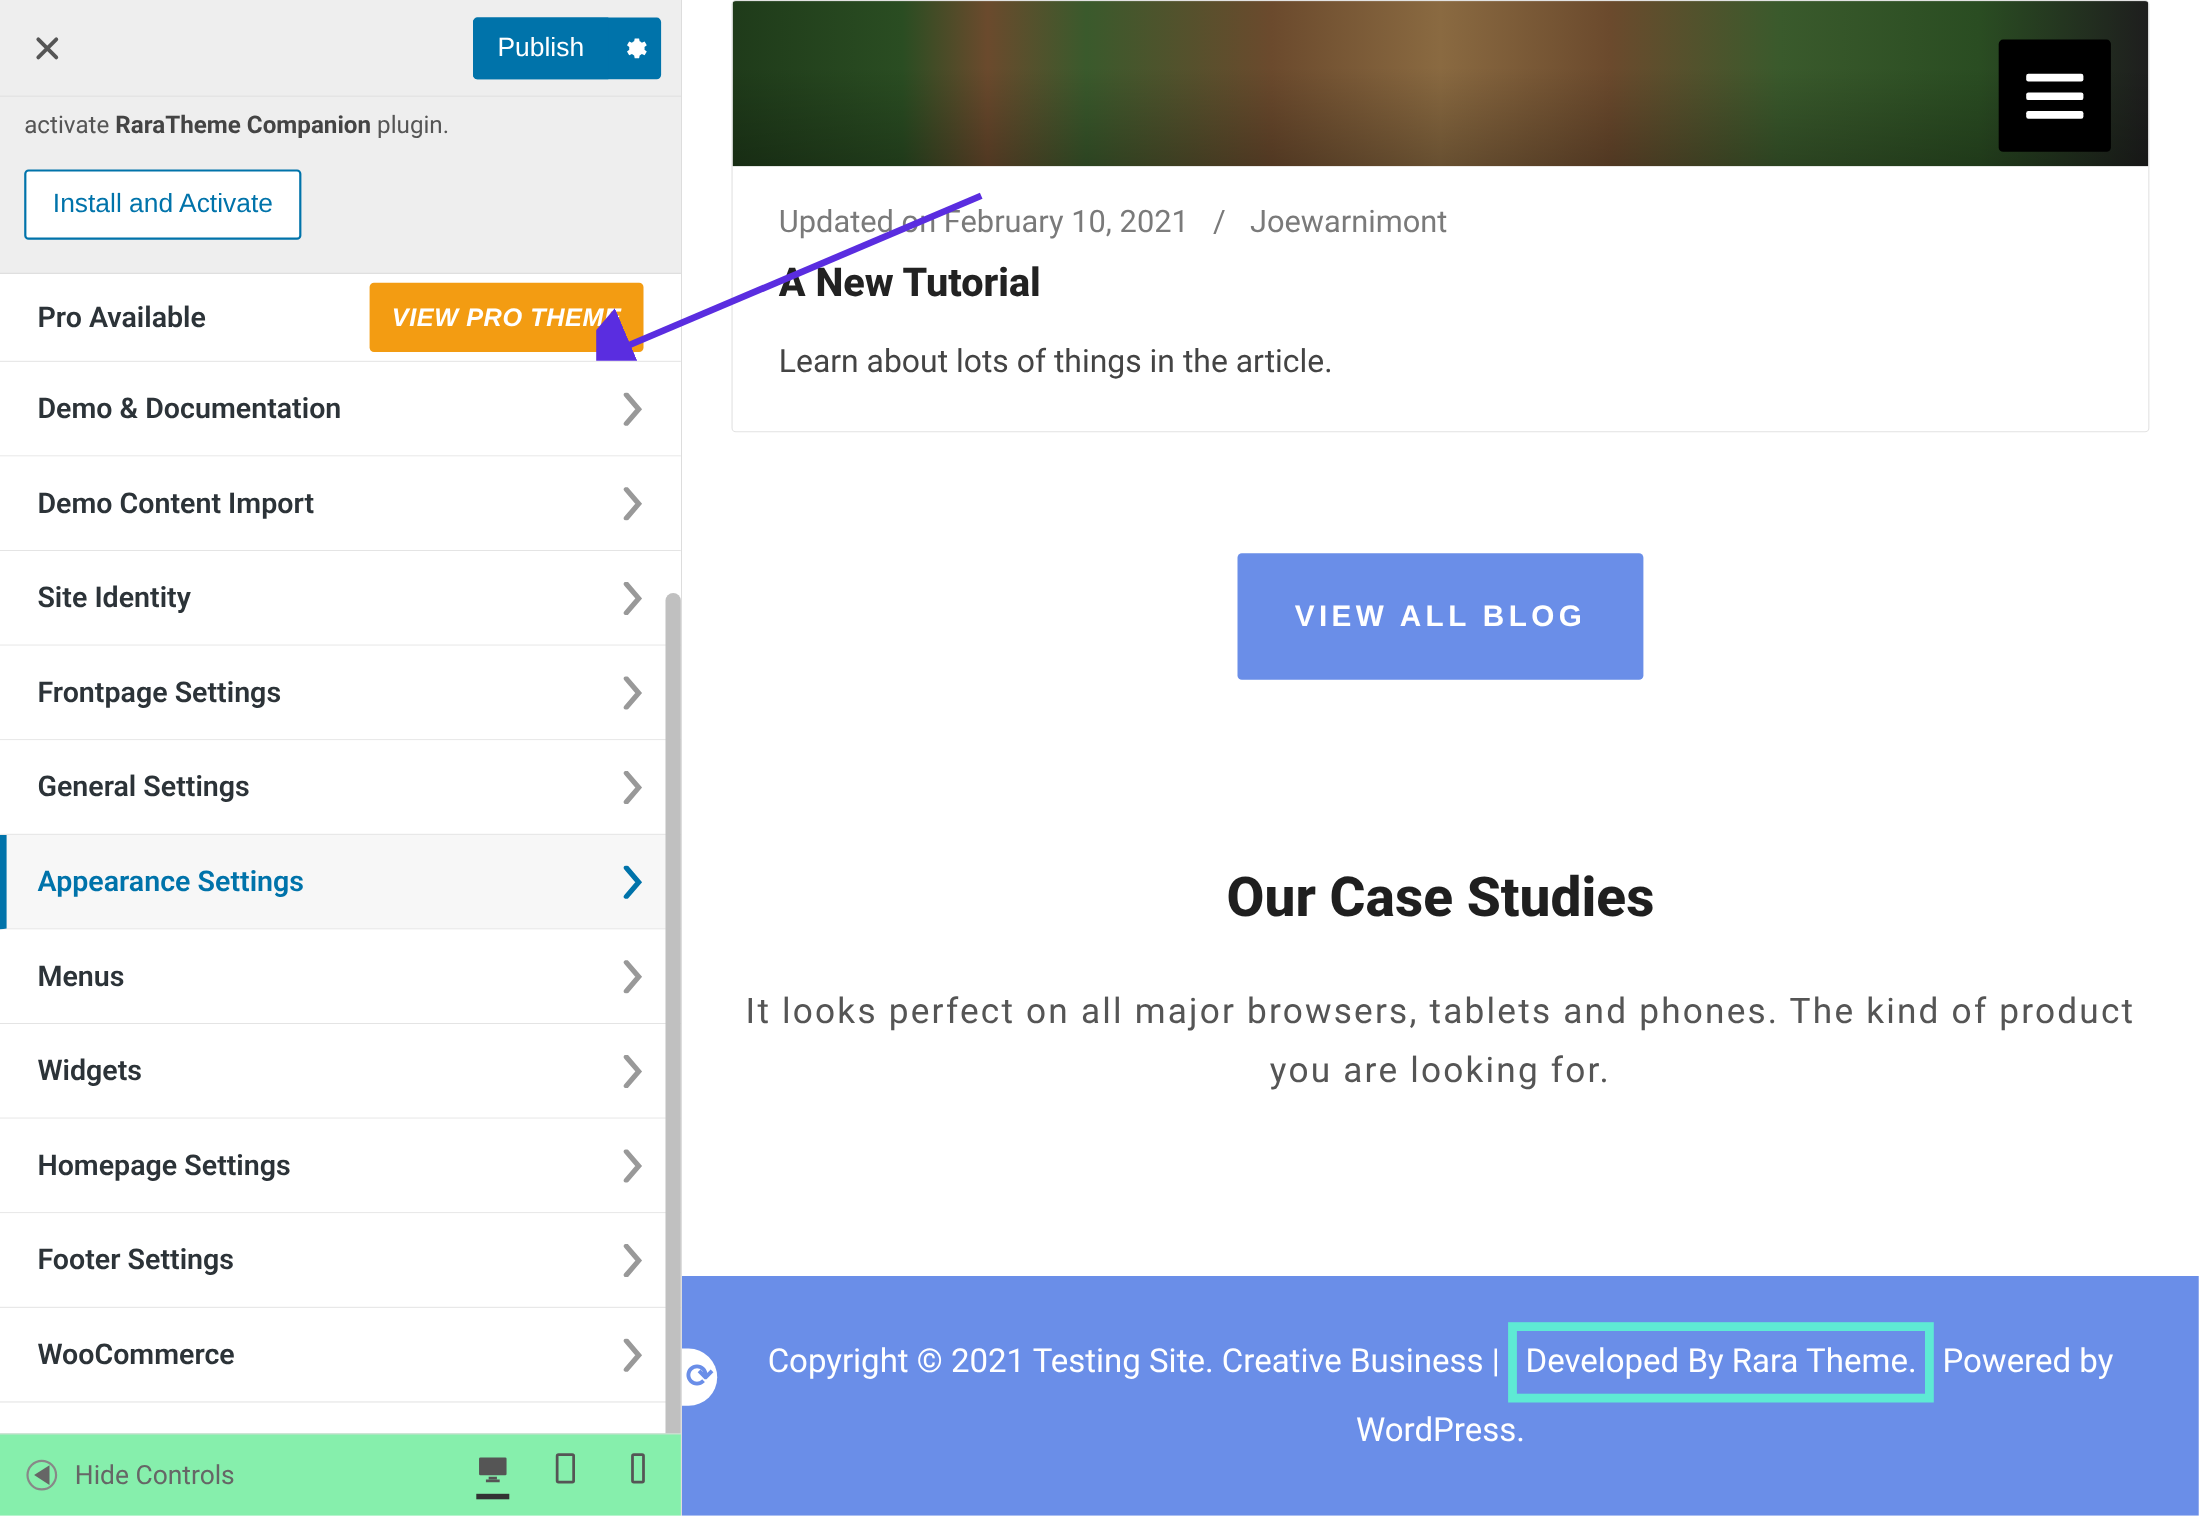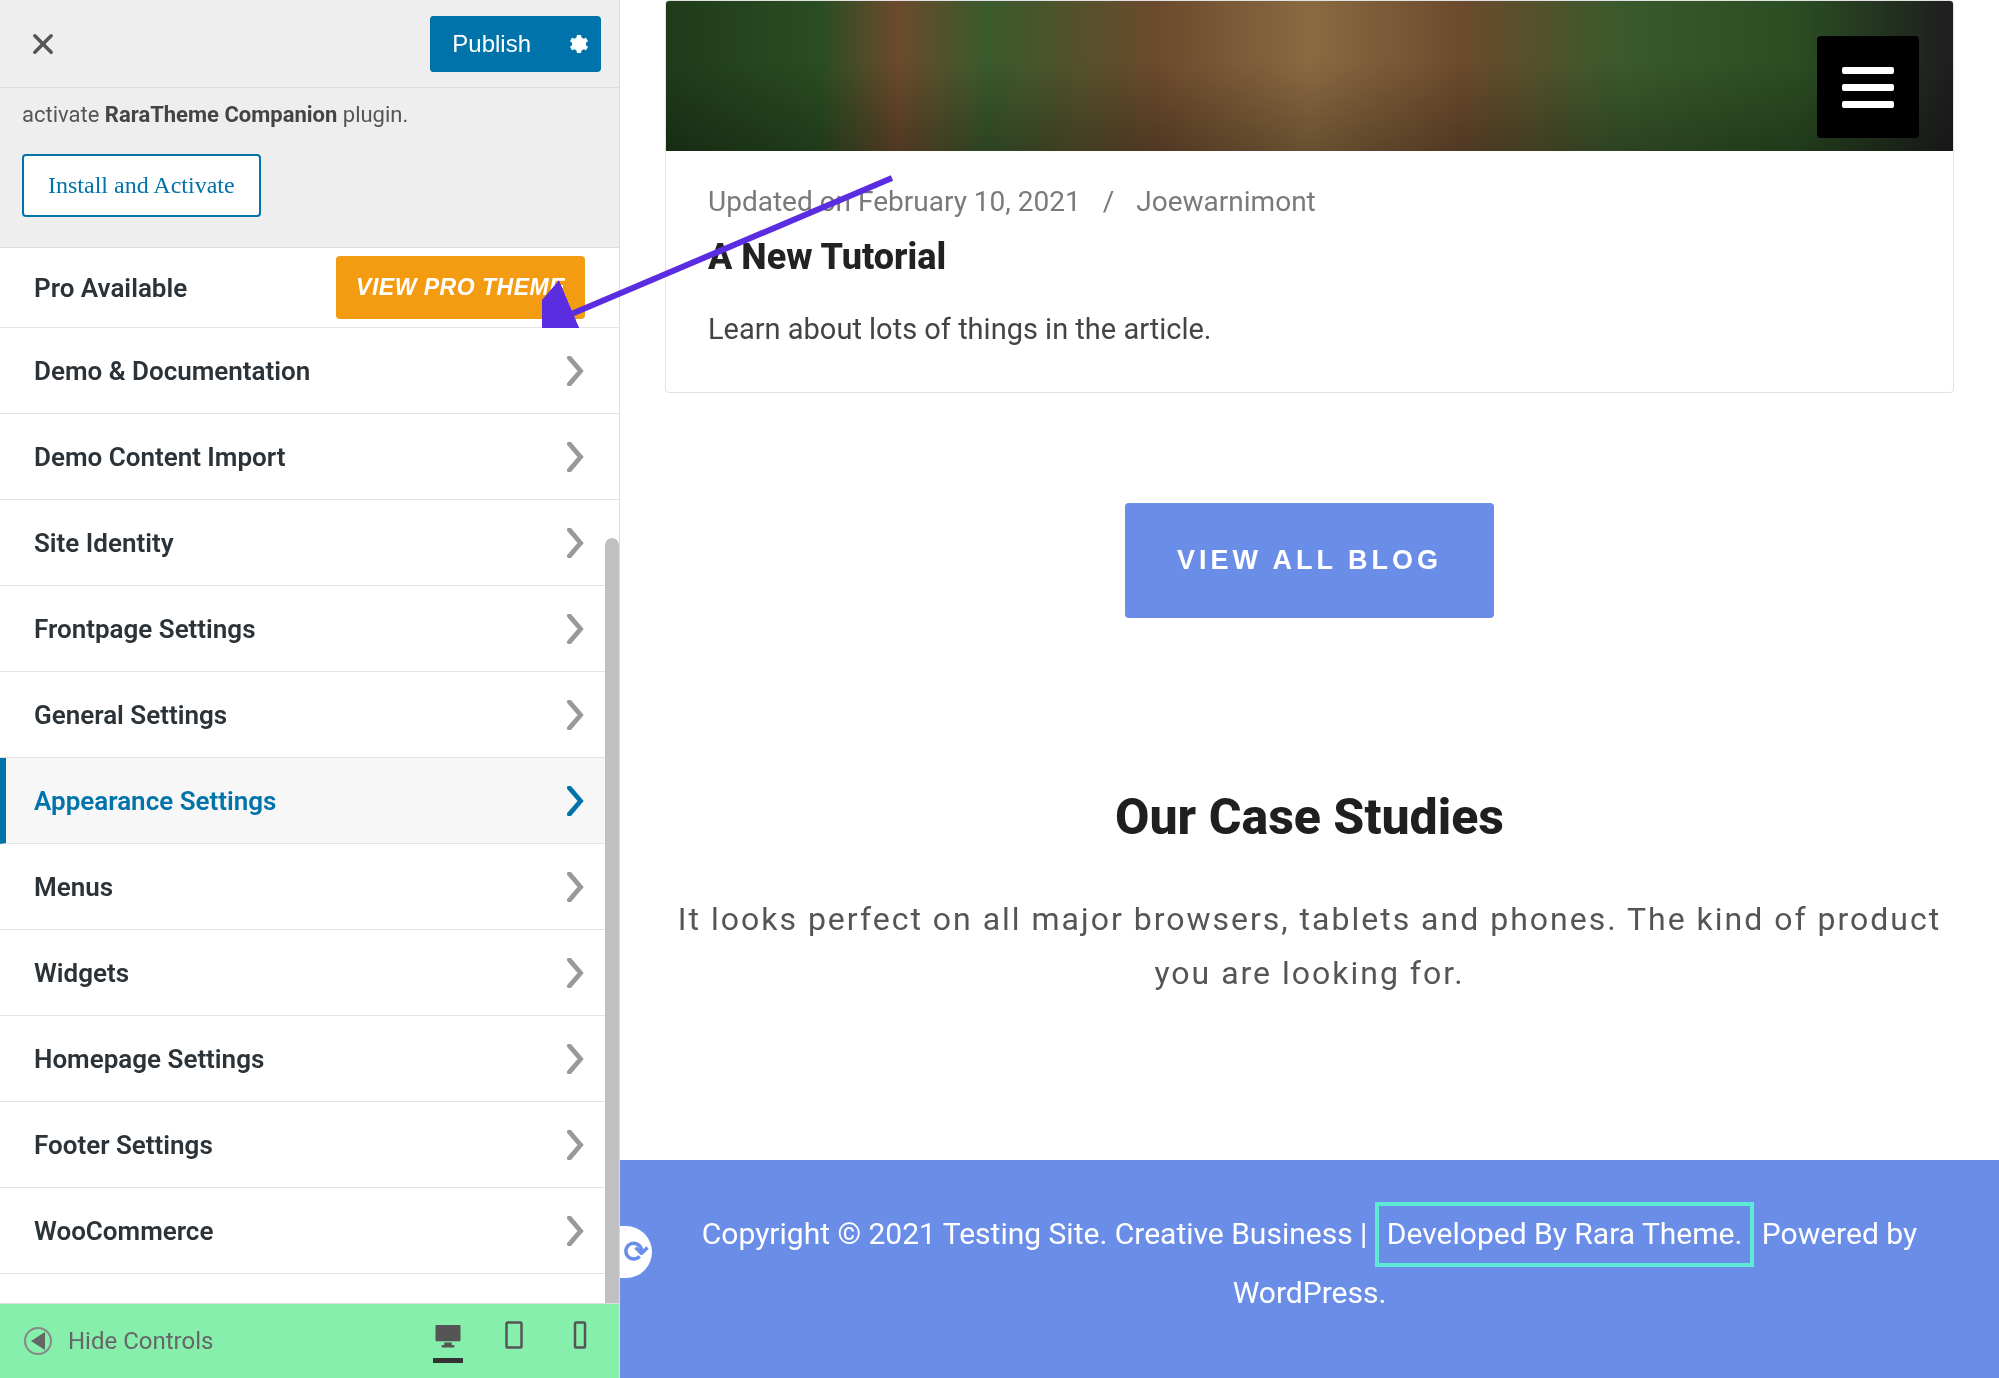--- a/index.html
+++ b/index.html
@@ -81,21 +81,20 @@
   .install-btn {
     display: inline-block;
     margin-top: 26px;
     border: 2px solid #0073aa;
     color: #0073aa;
     background: #fff;
     font-size: 24px;
     padding: 16px 24px;
     border-radius: 4px;
     cursor: pointer;
-    font-family: Liberation Serif, serif;
   }
 
   .panel-list {
     flex: 1;
     overflow: hidden;
     position: relative;
   }
   .panel-item {
     display: flex;
     align-items: center;
@@ -243,21 +242,21 @@
     position: absolute;
     left: 0; right: 0; top: 1160px;
     background: #6a8ee8;
     color: #fff;
     text-align: center;
     font-size: 30px;
     padding: 42px 30px 60px;
     line-height: 1.75;
   }
   .footer .highlight-box {
-    border: 4px solid #5eead4;
+    border: 8px solid #5eead4;
     padding: 2px 8px;
     display: inline-block;
   }
   .footer .badge {
     position: absolute; left: 0; top: 66px;
     width: 32px; height: 52px;
     background: #fff; color: #6a8ee8;
     border-radius: 0 26px 26px 0;
     display:flex; align-items:center; justify-content:center;
     font-weight: 800;

